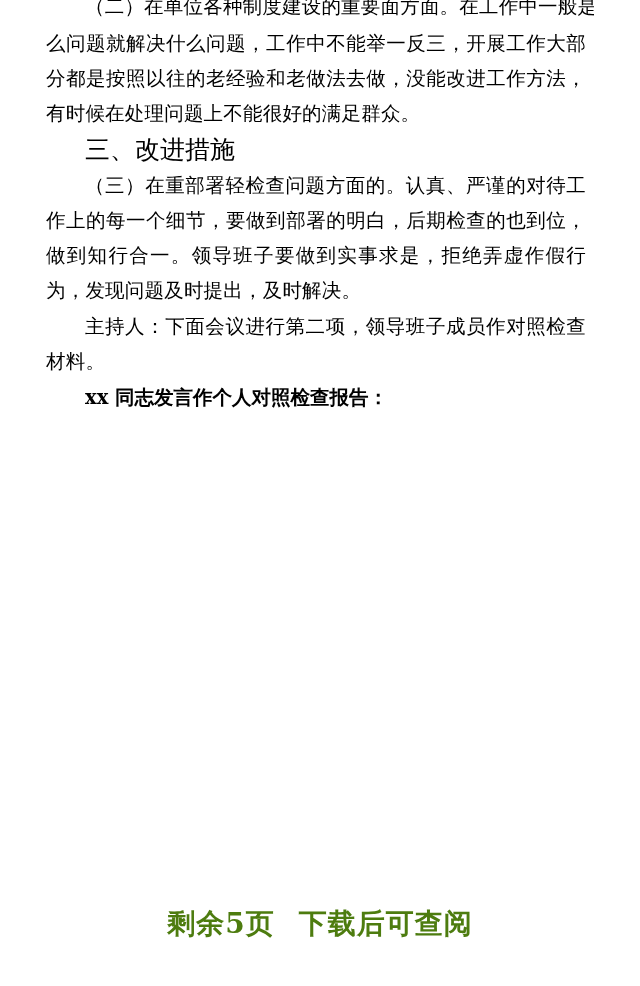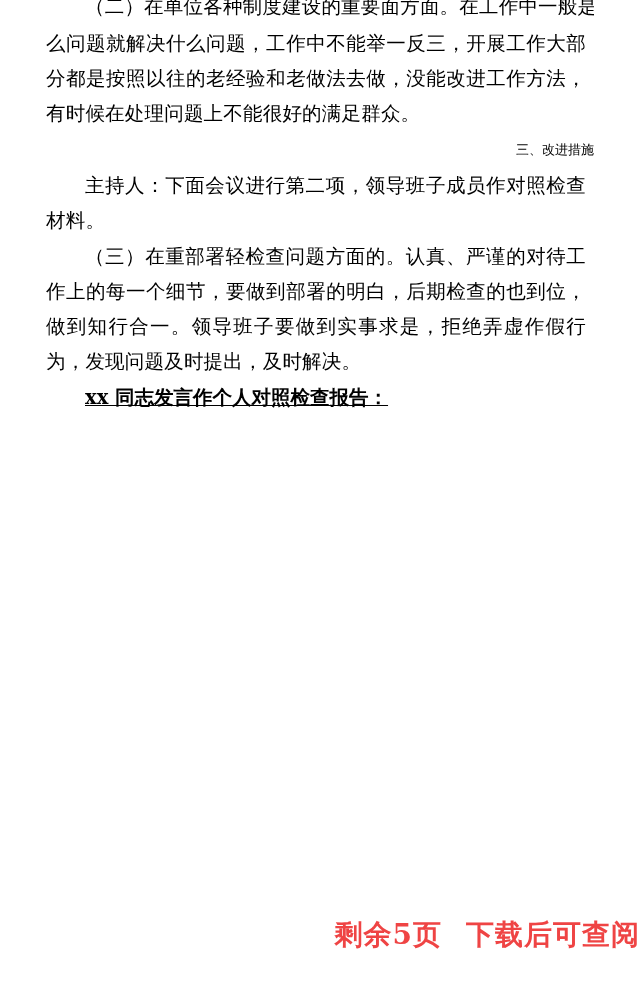--- a/index.html
+++ b/index.html
@@ -33,32 +33,30 @@
     text-align: justify;
     text-justify: inter-ideograph;
     letter-spacing: 0.2px;
     font-family: "DejaVu Serif", "Liberation Serif", serif;
   }
   p.indent {
     text-indent: 39px;
   }
   p.heading {
     text-indent: 39px;
-    font-size: 13px;
+    font-size: 25px;
     line-height: 35px;
     margin: 0 0 1px 0;
-    text-align: right;
   }
   p.bold-line {
     text-indent: 39px;
     font-weight: bold;
     font-size: 19.5px;
     line-height: 35px;
     margin: 0 0 1px 0;
-    text-decoration: underline;
   }
   
   .clipped-top {
     position: relative;
     height: 26px;
     overflow: hidden;
     margin-bottom: 0;
   }
   .clipped-top p {
     position: absolute;
@@ -69,25 +67,25 @@
     font-size: 19.5px;
     line-height: 35px;
     text-indent: 39px;
     letter-spacing: 0.2px;
     white-space: nowrap;
   }
   .footer-note {
     position: absolute;
     left: 0;
     right: 0;
-    bottom: 32px;
-    text-align: right;
+    bottom: 43px;
+    text-align: center;
     font-size: 28px;
     font-weight: bold;
-    color: #ef4444;
+    color: #4d7c0f;
     letter-spacing: 1px;
     font-family: "DejaVu Serif", "Liberation Serif", serif;
   }
   .footer-note .gap {
     display: inline-block;
     width: 24px;
   }
 </style>
 </head>
 <body>
@@ -95,22 +93,22 @@
 <div class="page">
 
   <div class="doc-body">
 
     <div class="clipped-top">
       <p>（二）在单位各种制度建设的重要面方面。在工作中一般是出现什</p>
     </div>
 
     <p class="para">么问题就解决什么问题，工作中不能举一反三，开展工作大部分都是按照以往的老经验和老做法去做，没能改进工作方法，有时候在处理问题上不能很好的满足群众。</p>
     <p class="heading">三、改进措施</p>
+    <p class="para indent">（三）在重部署轻检查问题方面的。认真、严谨的对待工作上的每一个细节，要做到部署的明白，后期检查的也到位，做到知行合一。领导班子要做到实事求是，拒绝弄虚作假行为，发现问题及时提出，及时解决。</p>
     <p class="para indent">主持人：下面会议进行第二项，领导班子成员作对照检查材料。</p>
-    <p class="para indent">（三）在重部署轻检查问题方面的。认真、严谨的对待工作上的每一个细节，要做到部署的明白，后期检查的也到位，做到知行合一。领导班子要做到实事求是，拒绝弄虚作假行为，发现问题及时提出，及时解决。</p>
     <p class="bold-line">xx 同志发言作个人对照检查报告：</p>
 
   </div>
 
   <div class="footer-note">
     <span>剩余5页</span><span class="gap"></span><span>下载后可查阅</span>
   </div>
 
 </div>
 

